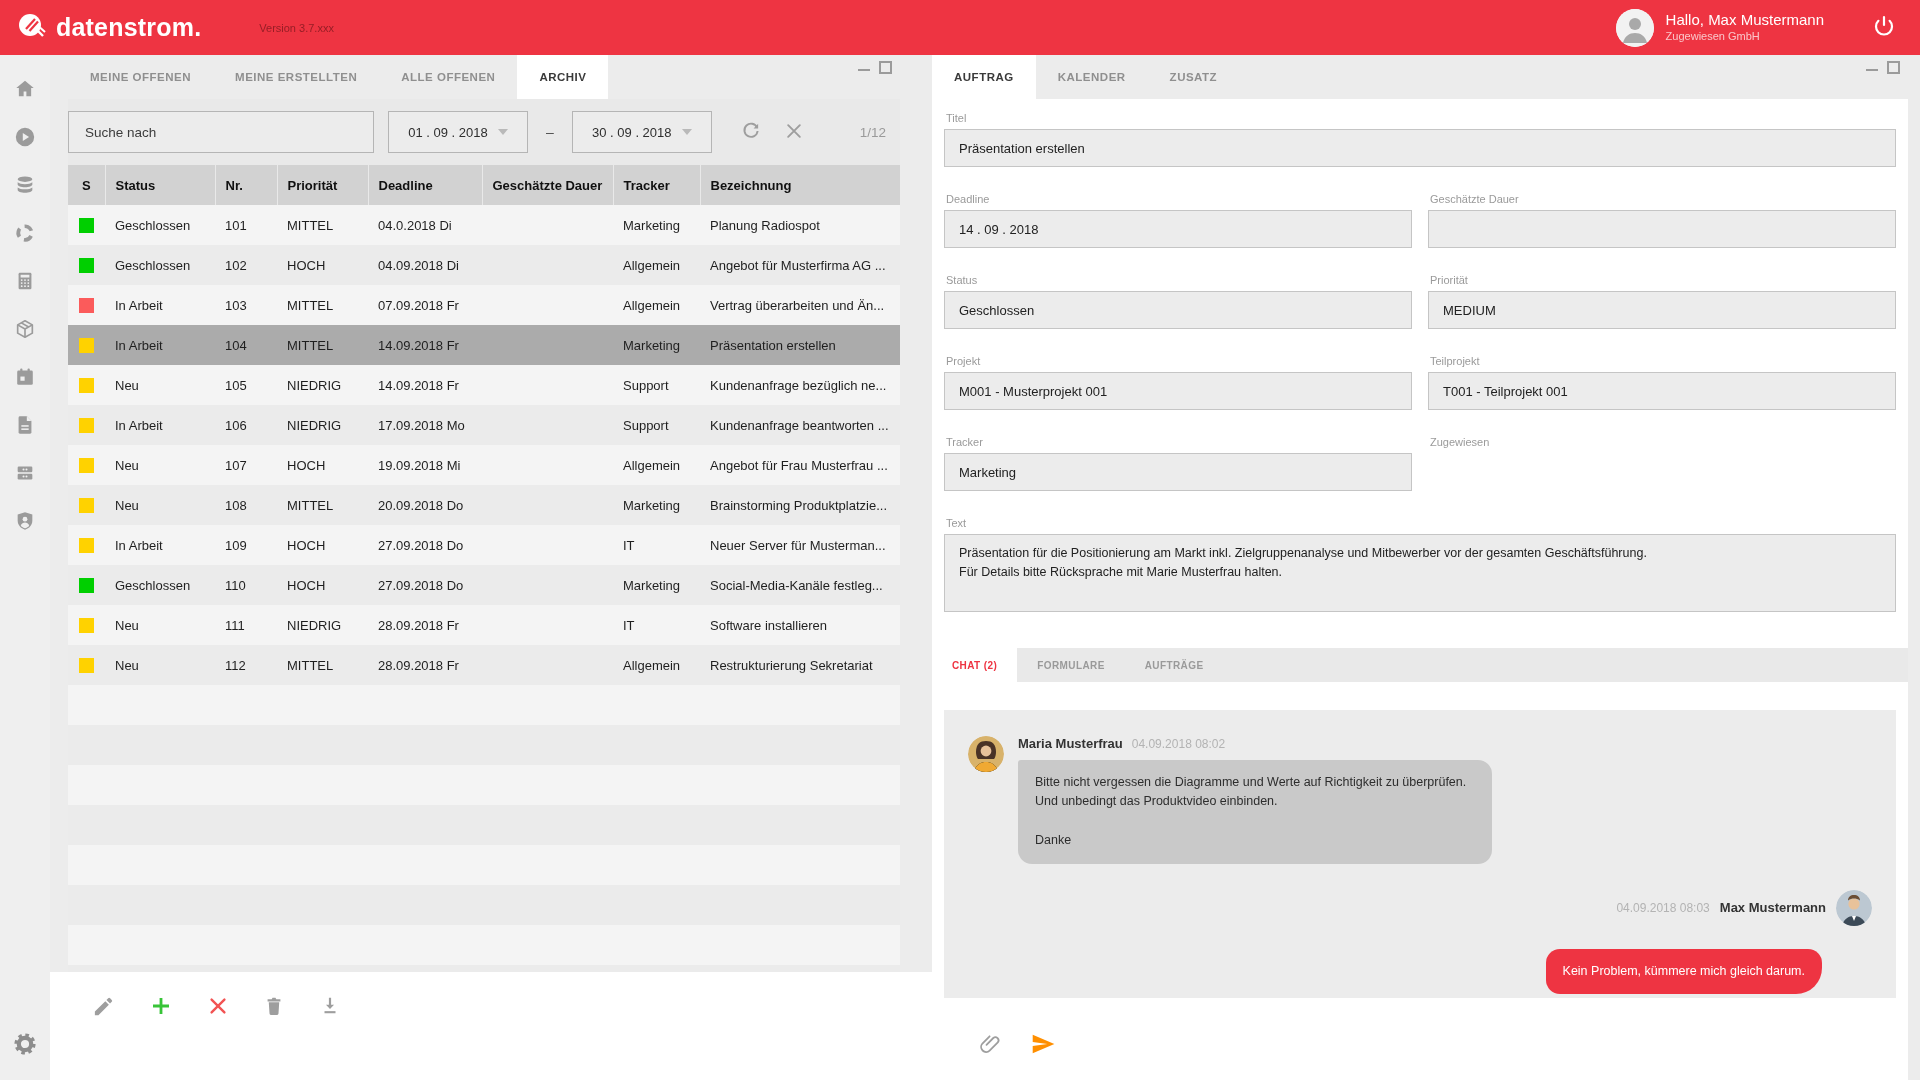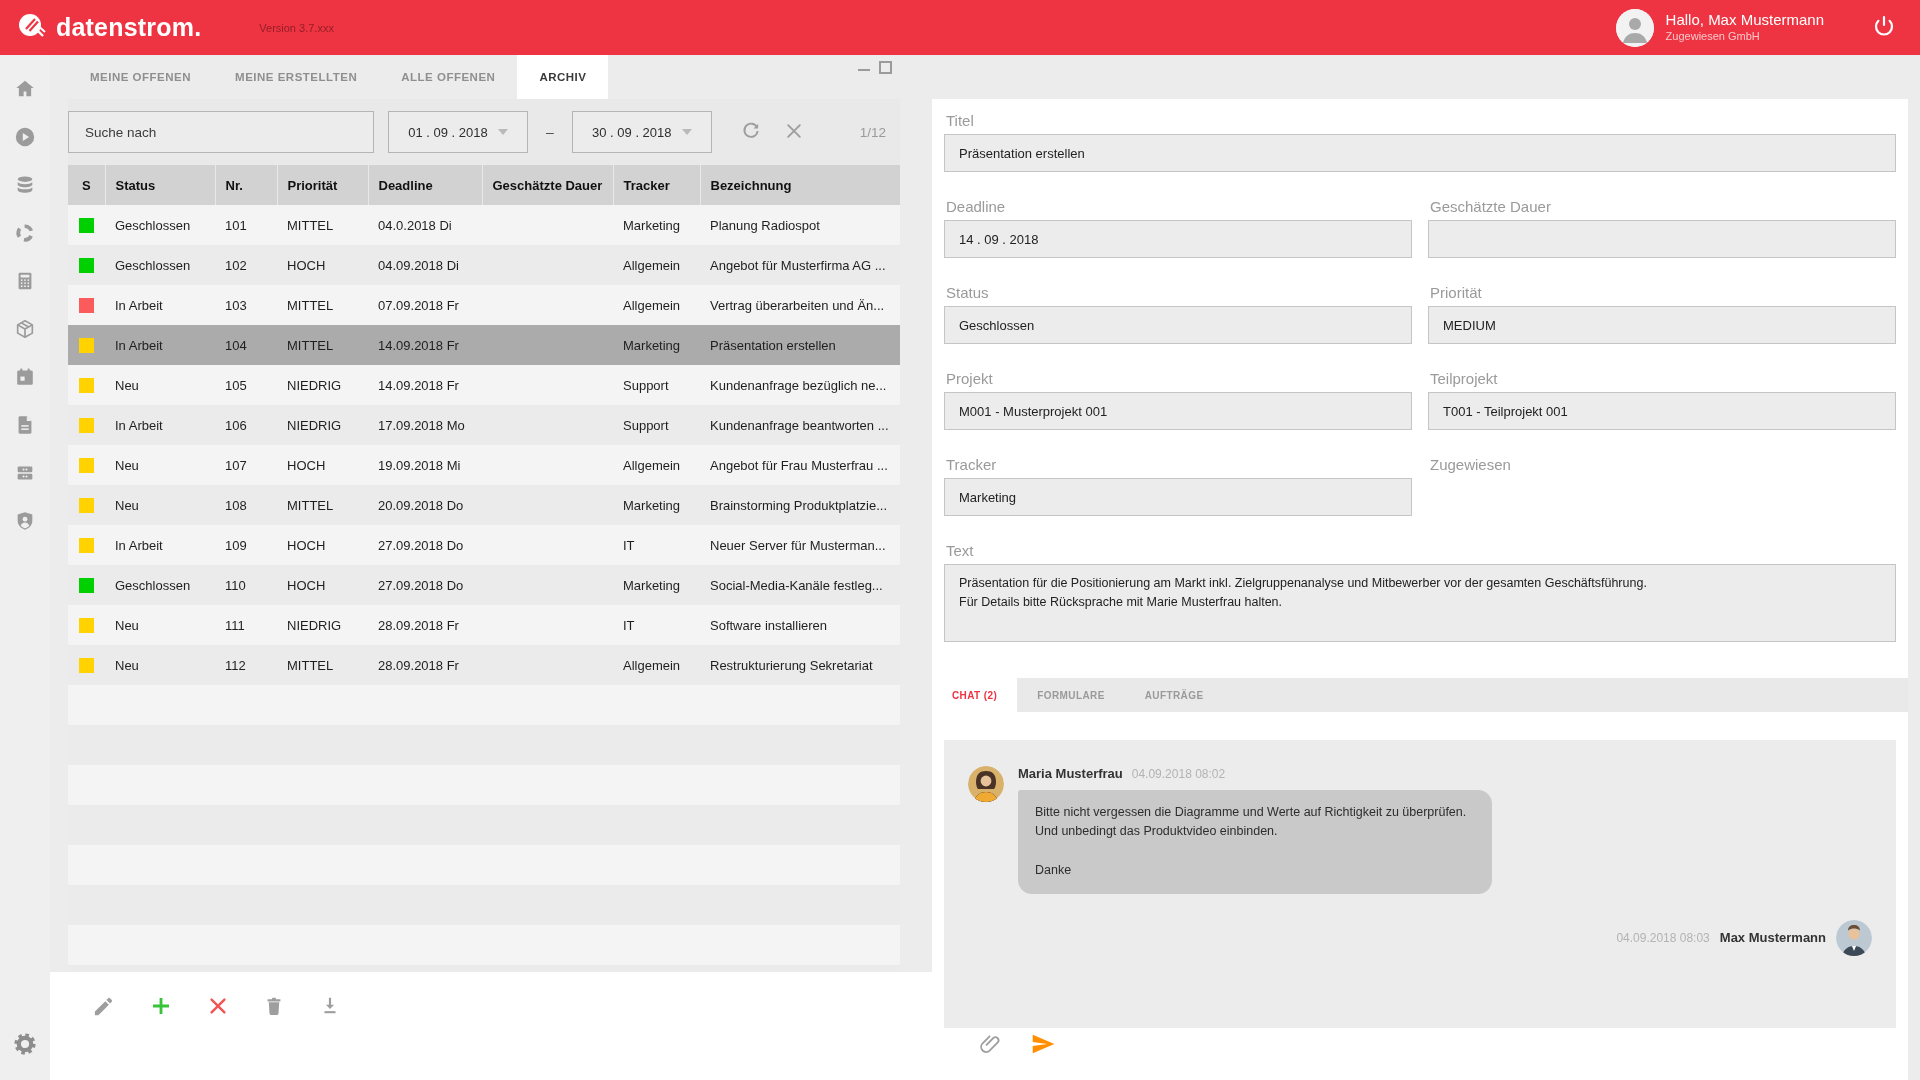--- a/index.html
+++ b/index.html
@@ -57,21 +57,21 @@
   .h-scroll{position:absolute;left:0;right:0;bottom:0;height:9px;background:#f2f2f2;}
   .h-thumb{position:absolute;left:128px;top:1px;width:296px;height:7px;background:#c2c2c2;border-radius:4px;cursor:pointer;}
 
   .left-footer{position:absolute;left:50px;top:972px;width:882px;height:108px;background:#fff;}
   .toolbar{display:flex;gap:30px;align-items:center;padding:20px 0 0 40px;}
   .toolbar .icon-btn{padding:2px;}
 
   
   .right-panel{position:absolute;left:932px;top:55px;width:976px;height:1025px;}
   .rp-body{position:absolute;top:44px;left:0;right:0;bottom:0;background:#fff;padding:0 12px;box-sizing:border-box;}
-  .field label{display:block;font-size:15px;color:#9a9a9a;margin:0 0 5px 2px;}
+  .field label{display:block;font-size:11px;color:#9a9a9a;margin:0 0 5px 2px;}
   .input{height:38px;background:#ececec;border:1px solid #c5c5c5;display:flex;align-items:center;padding:0 14px;font-size:13px;color:#222;box-sizing:border-box;}
   .field-full{margin-top:13px;}
   .frow{display:flex;gap:16px;margin-top:26px;}
   .fcol{flex:1;min-width:0;}
   .input.area{height:78px;align-items:flex-start;padding-top:9px;white-space:pre-line;line-height:1.5;font-size:12.5px;}
 
   .chat-tabs{display:flex;background:#e9e9e9;height:34px;margin:36px -12px 0;align-items:stretch;}
   .chat-tab{padding:0 20px;display:flex;align-items:center;font-size:10px;font-weight:700;color:#9a9a9a;letter-spacing:.4px;cursor:pointer;white-space:nowrap;}
   .chat-tab.active{background:#fff;color:#ee3442;}
 
@@ -526,20 +526,31 @@
         <button class="icon-btn">
           <span><svg width="22" height="22" viewBox="0 0 24 24" fill="#9e9e9e">
               <path d="M10.8 3h2.4v7.6h3.2L12 15.4 7.6 10.6h3.2z"></path>
               <rect x="6" y="17.6" width="12" height="2.3"></rect>
             </svg></span>
         </button>
       </div>
   </div>
 
   <section class="right-panel">
+    <div class="tabs-row">
+      <div id="rightTabs" style="display:flex;align-items:stretch;">
+          <div class="tab active">AUFTRAG</div>
+          <div class="tab">KALENDER</div>
+          <div class="tab">ZUSATZ</div>
+        </div>
+      <div class="win-controls">
+        <span class="wc-min"></span>
+        <span class="wc-max"></span>
+      </div>
+    </div>
     <div class="rp-body">
 
       <div class="field field-full">
         <label>Titel</label>
         <div class="input">Präsentation erstellen</div>
       </div>
 
       <div class="frow">
         <div class="fcol field">
           <label>Deadline</label>
@@ -619,20 +630,21 @@
               <span class="msg-time">04.09.2018 08:03</span>
               <span>Max Mustermann</span>
               <span class="av"><svg width="36" height="36" viewBox="0 0 36 36">
                   <circle cx="18" cy="18" r="18" fill="#bcc8d2"></circle>
                   <circle cx="18" cy="14" r="5.6" fill="#e8c29a"></circle>
                   <path d="M12 10.5c0-3.5 2.5-5.5 6-5.5s6 2 6 5.5c-2-1.5-4-2-6-2s-4 .5-6 2z" fill="#6b4e35"></path>
                   <path d="M6 36c1.5-7 6.5-10 12-10s10.5 3 12 10z" fill="#3c4a57"></path>
                   <path d="M16 26h4l-2 5z" fill="#fff"></path>
                 </svg></span>
             </div>
+            <div class="bubble">Kein Problem, kümmere mich gleich darum.</div>
           </div>
         </div>
 
       <div class="chat-input-row">
         <button class="icon-btn btn-attach">
           <span>
             <svg width="24" height="24" viewBox="0 0 24 24" fill="none">
                 <path d="M8.5 12.8l6.8-6.8a3.2 3.2 0 0 1 4.5 4.5l-8.2 8.2a5.1 5.1 0 0 1-7.2-7.2L11.6 4.3" stroke="#9e9e9e" stroke-width="1.8" stroke-linecap="round"></path>
               </svg>
           </span>

